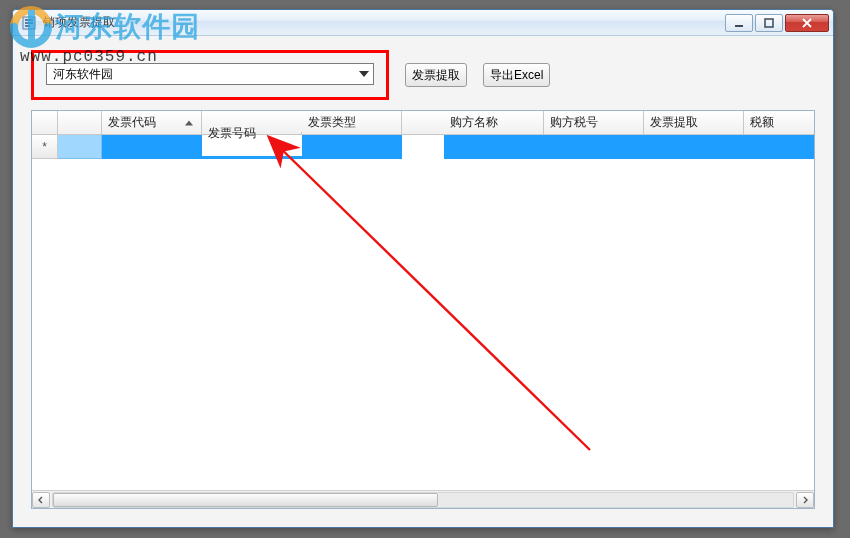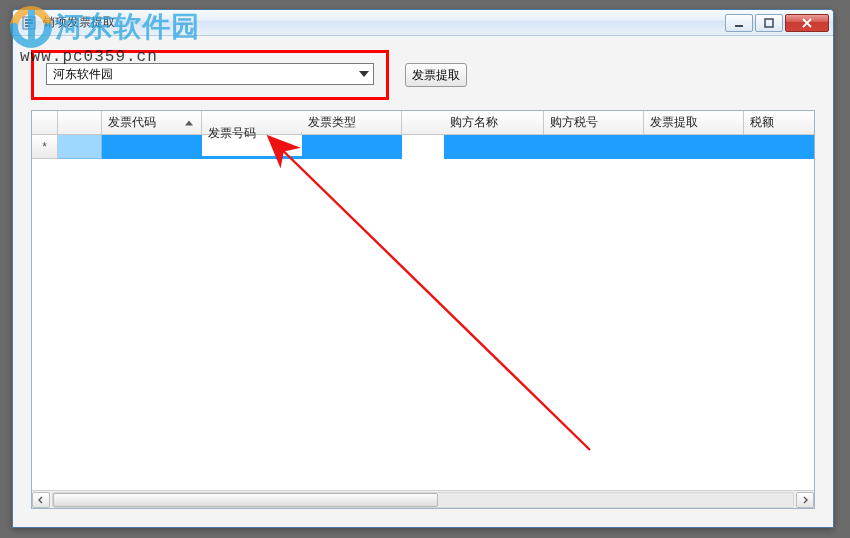--- a/index.html
+++ b/index.html
@@ -280,20 +280,21 @@
 
   <div class="client">
     <div class="top-row">
       <div class="combo-wrap">
         <div class="combo">
           <span>河东软件园</span>
           <span class="combo-arrow"></span>
         </div>
       </div>
       <button class="btn">发票提取</button>
+      <button class="btn">导出Excel</button>
     </div>
 
     <div class="grid-area">
       <div class="grid-inner">
         <div class="grid-header">
           <div class="gh w-rowhead"></div>
           <div class="gh w-sel"></div>
           <div class="gh w1 sorted">发票代码</div>
           <div class="gh w2">发票号码</div>
           <div class="gh w3">发票类型</div>

